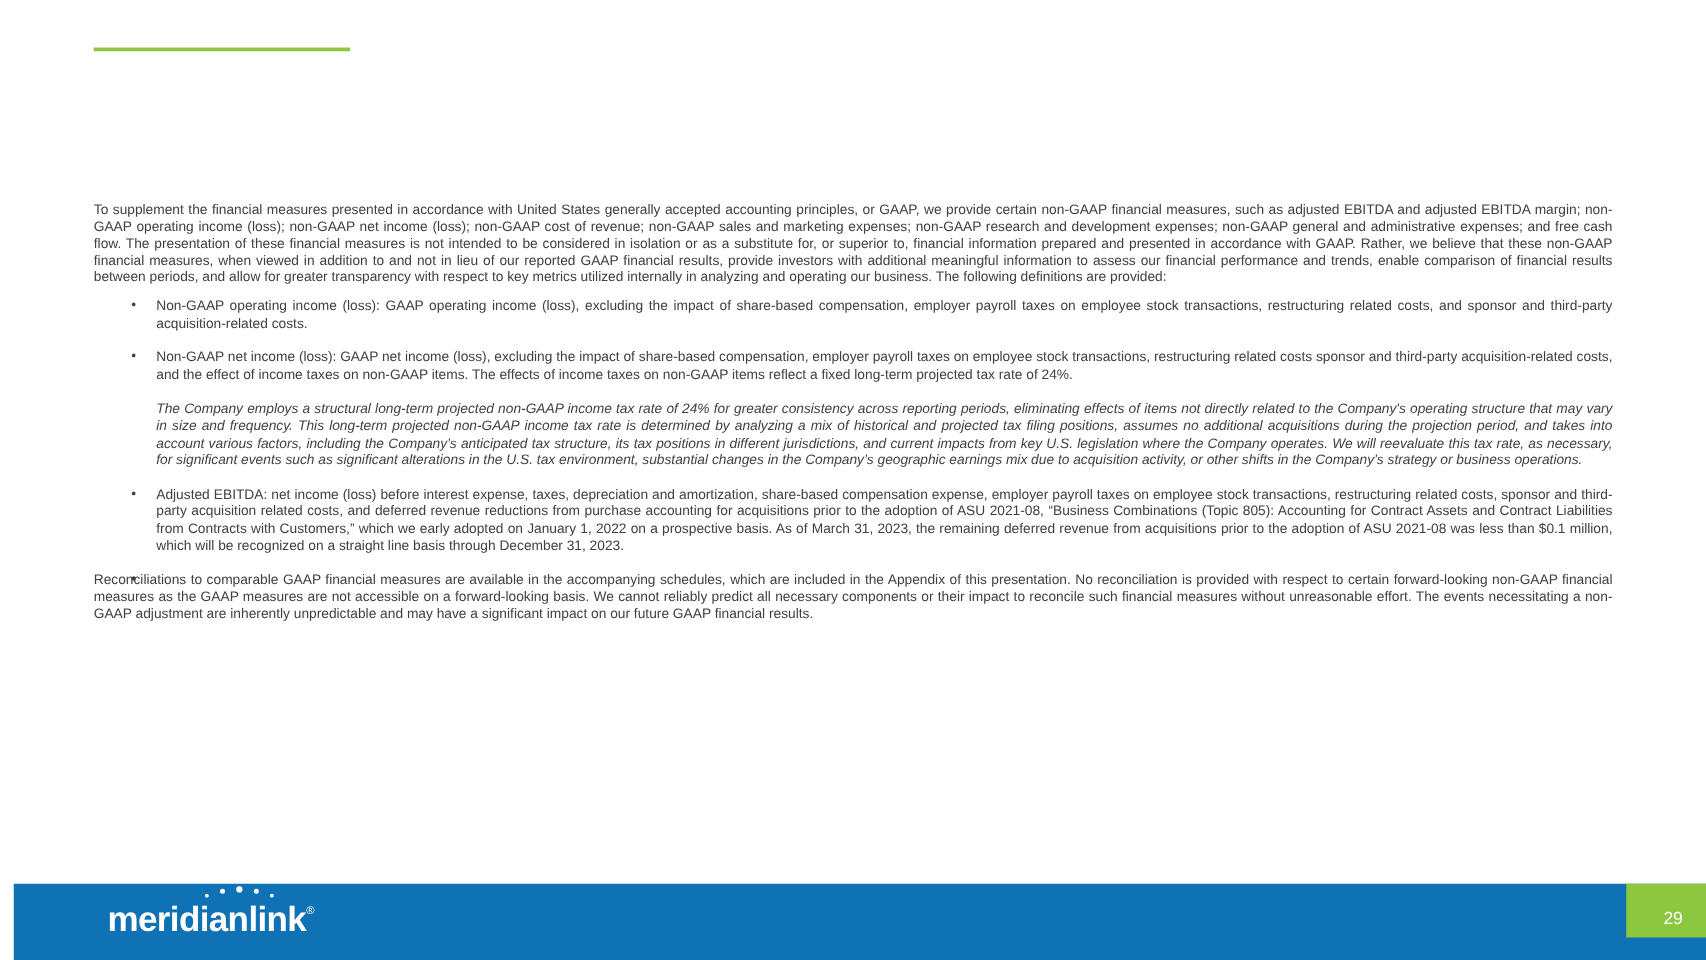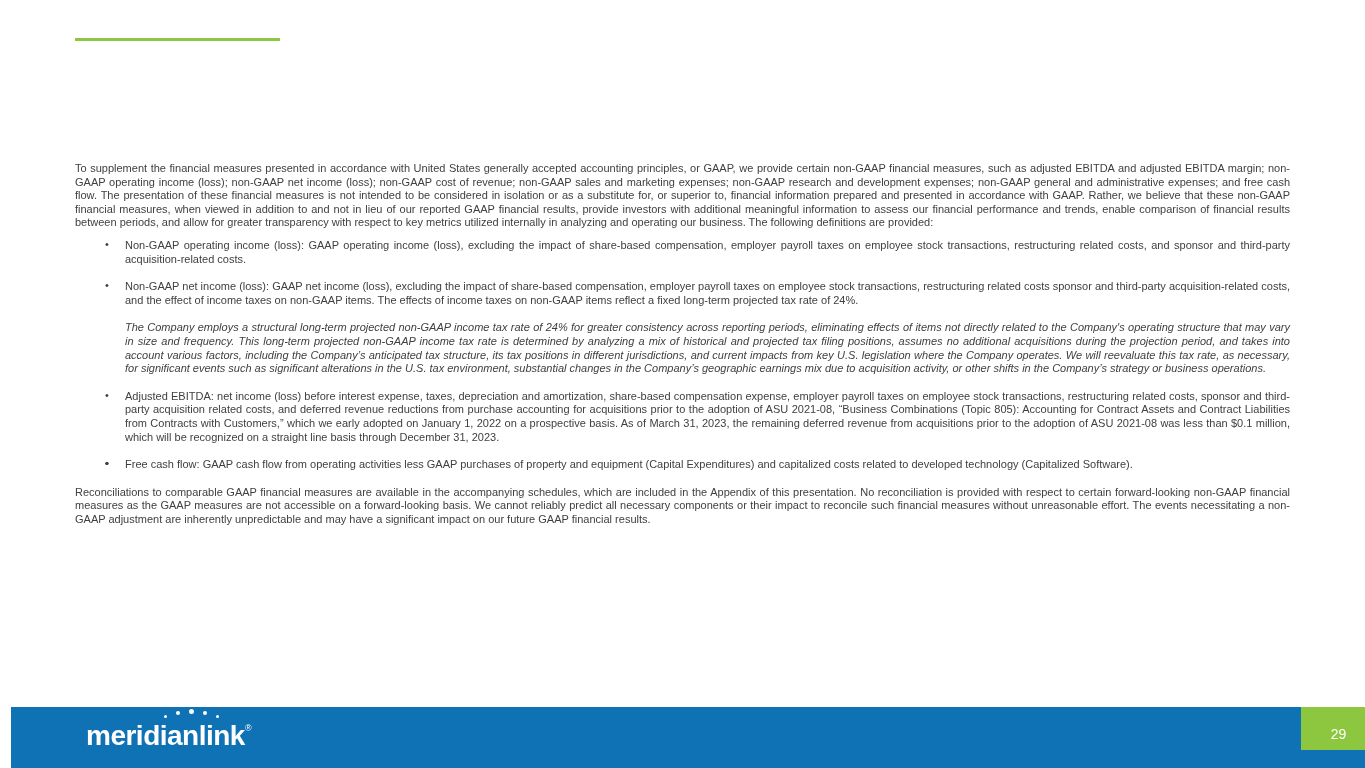--- a/index.html
+++ b/index.html
@@ -151,21 +151,20 @@
     <div class="bullet-item">
       <span class="bullet-marker">•</span>
     </div>
 
     <div class="bullet-item">
       <span class="bullet-marker">•</span>
     </div>
 
     <div class="bullet-item">
       <span class="bullet-marker">•</span>
-      <span>Free cash flow: GAAP cash flow from operating activities less GAAP purchases of property and equipment (Capital Expenditures) and capitalized costs related to developed technology (Capitalized Software).</span>
     </div>
 
     <p class="closing-para">Reconciliations to comparable GAAP financial measures are available in the accompanying schedules, which are included in the Appendix of this presentation. No reconciliation is provided with respect to certain forward-looking non-GAAP financial measures as the GAAP measures are not accessible on a forward-looking basis. We cannot reliably predict all necessary components or their impact to reconcile such financial measures without unreasonable effort. The events necessitating a non-GAAP adjustment are inherently unpredictable and may have a significant impact on our future GAAP financial results.</p>
 
   </div>
 
   <div class="copyright">© 2023 MERIDIANLINK, INC. ALL RIGHTS RESERVED.</div>
 
   <div class="footer-bar">
     <div class="logo">

